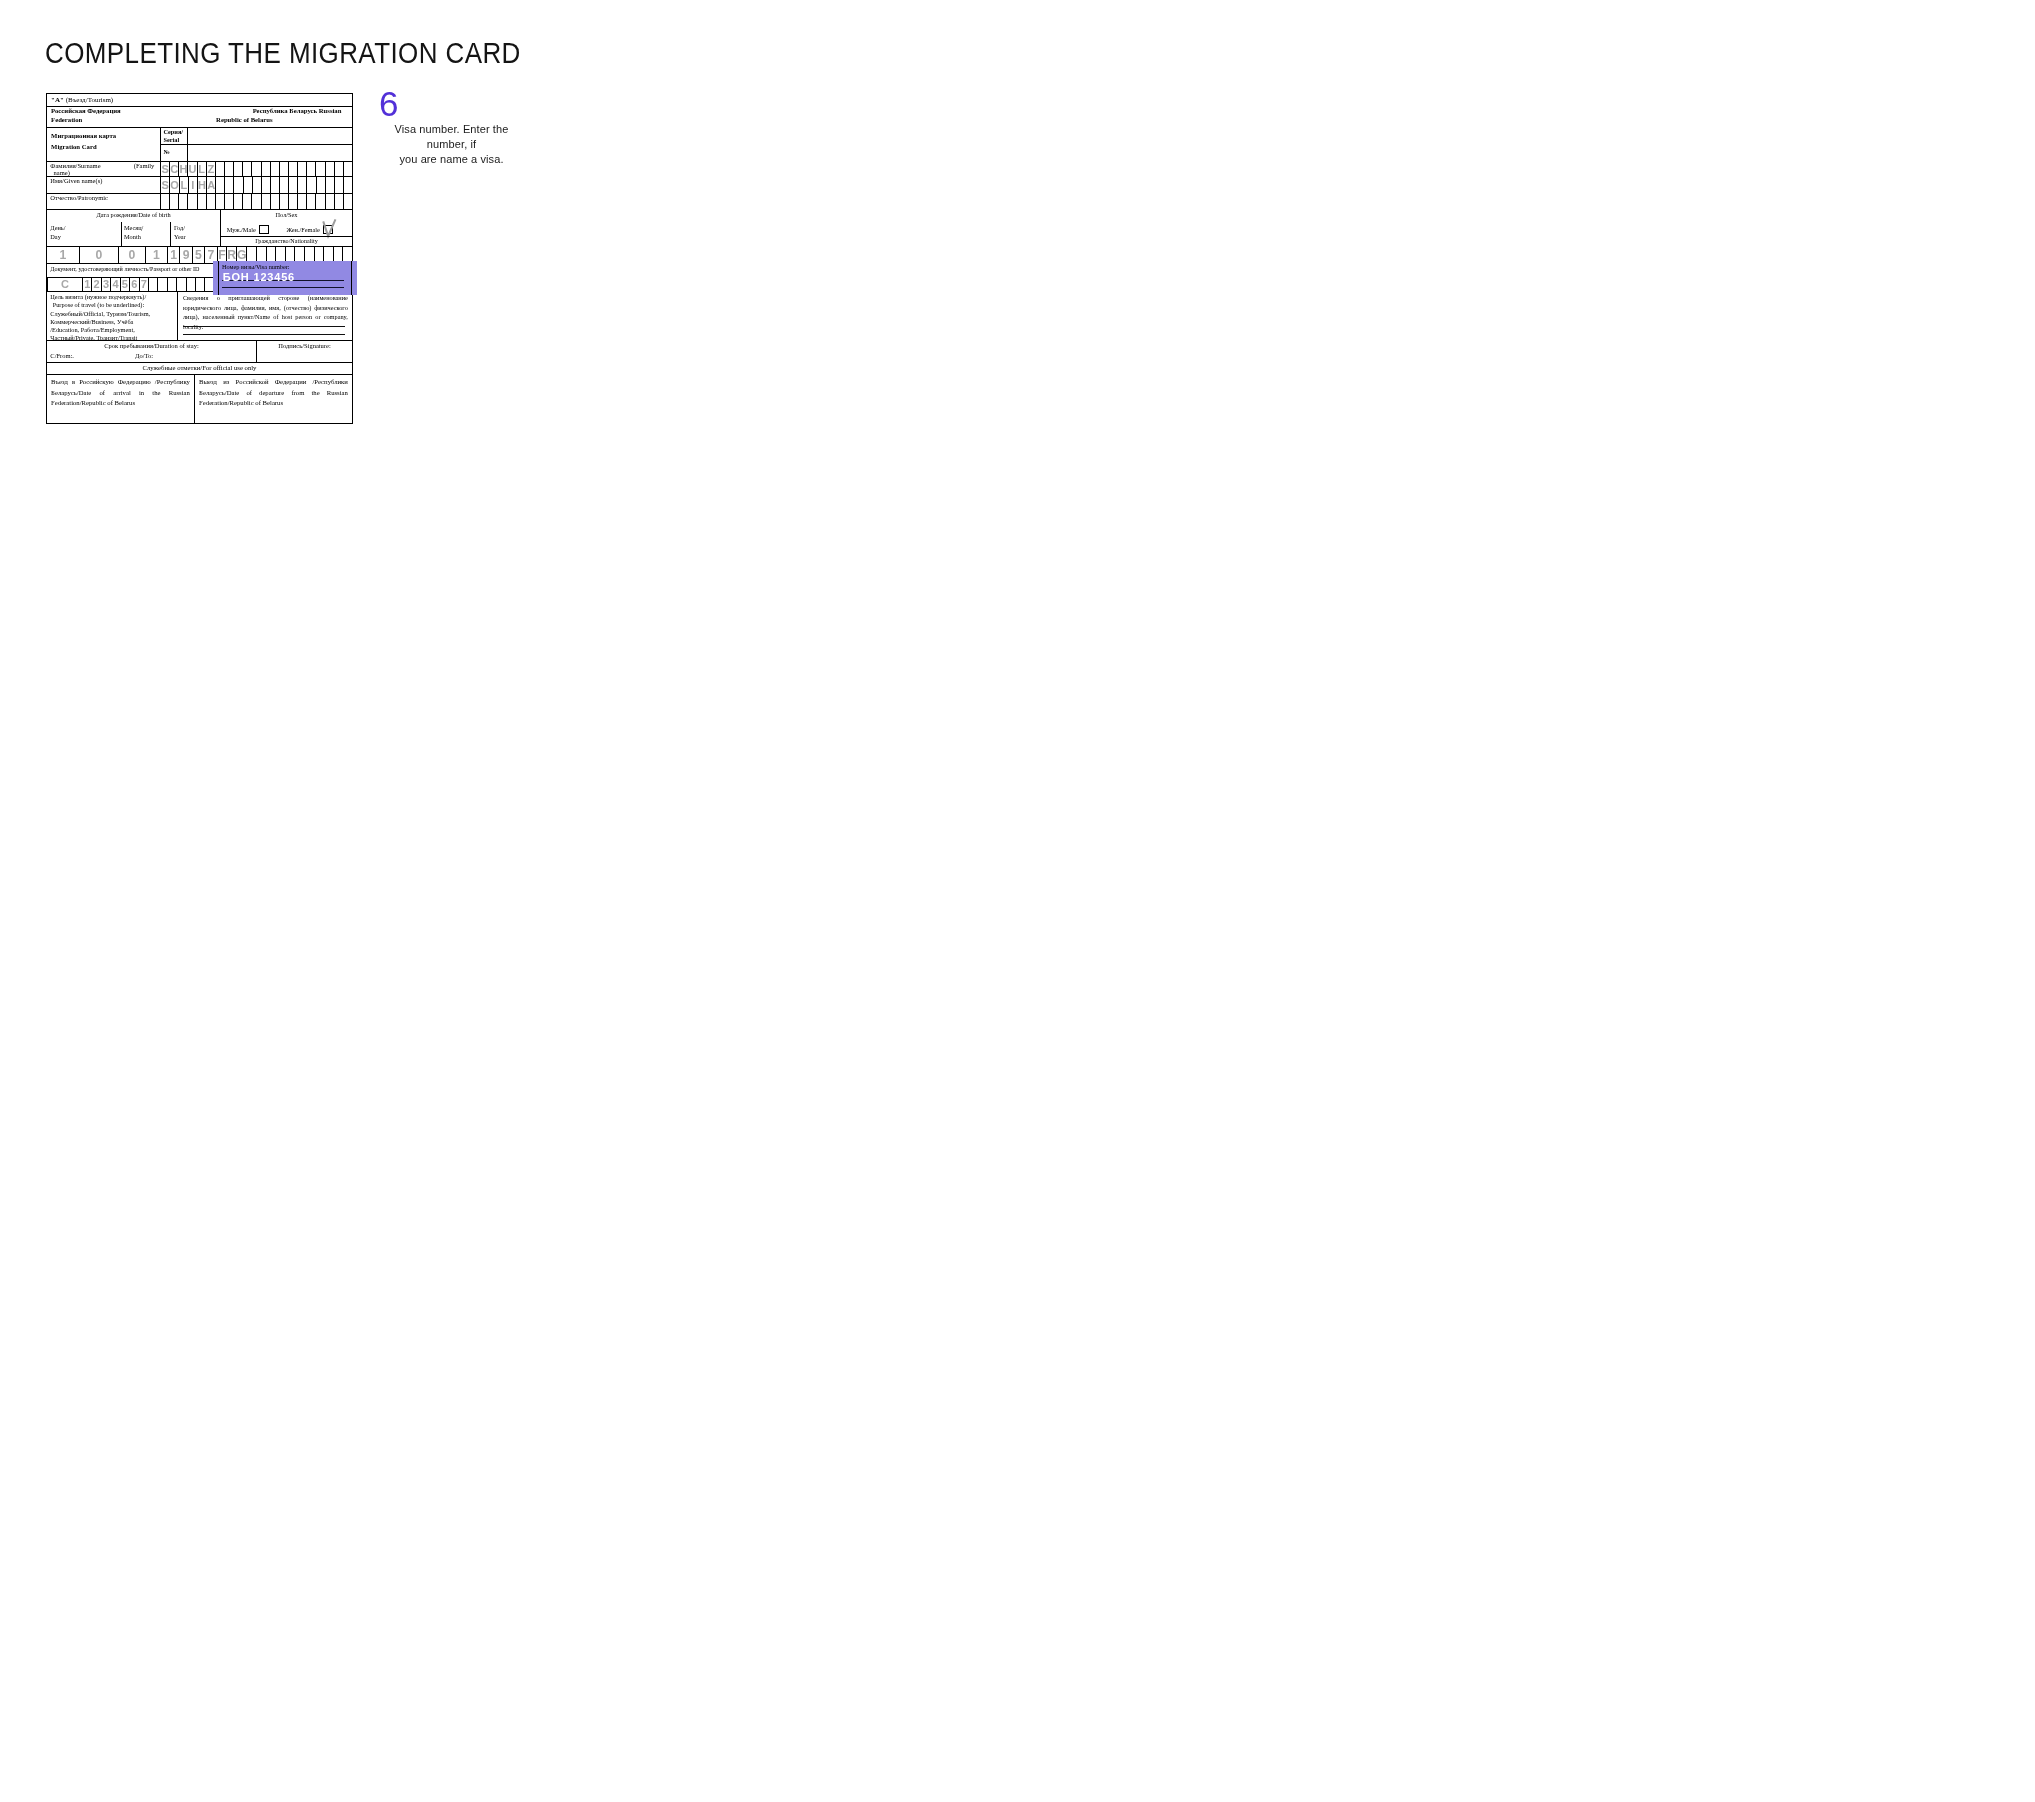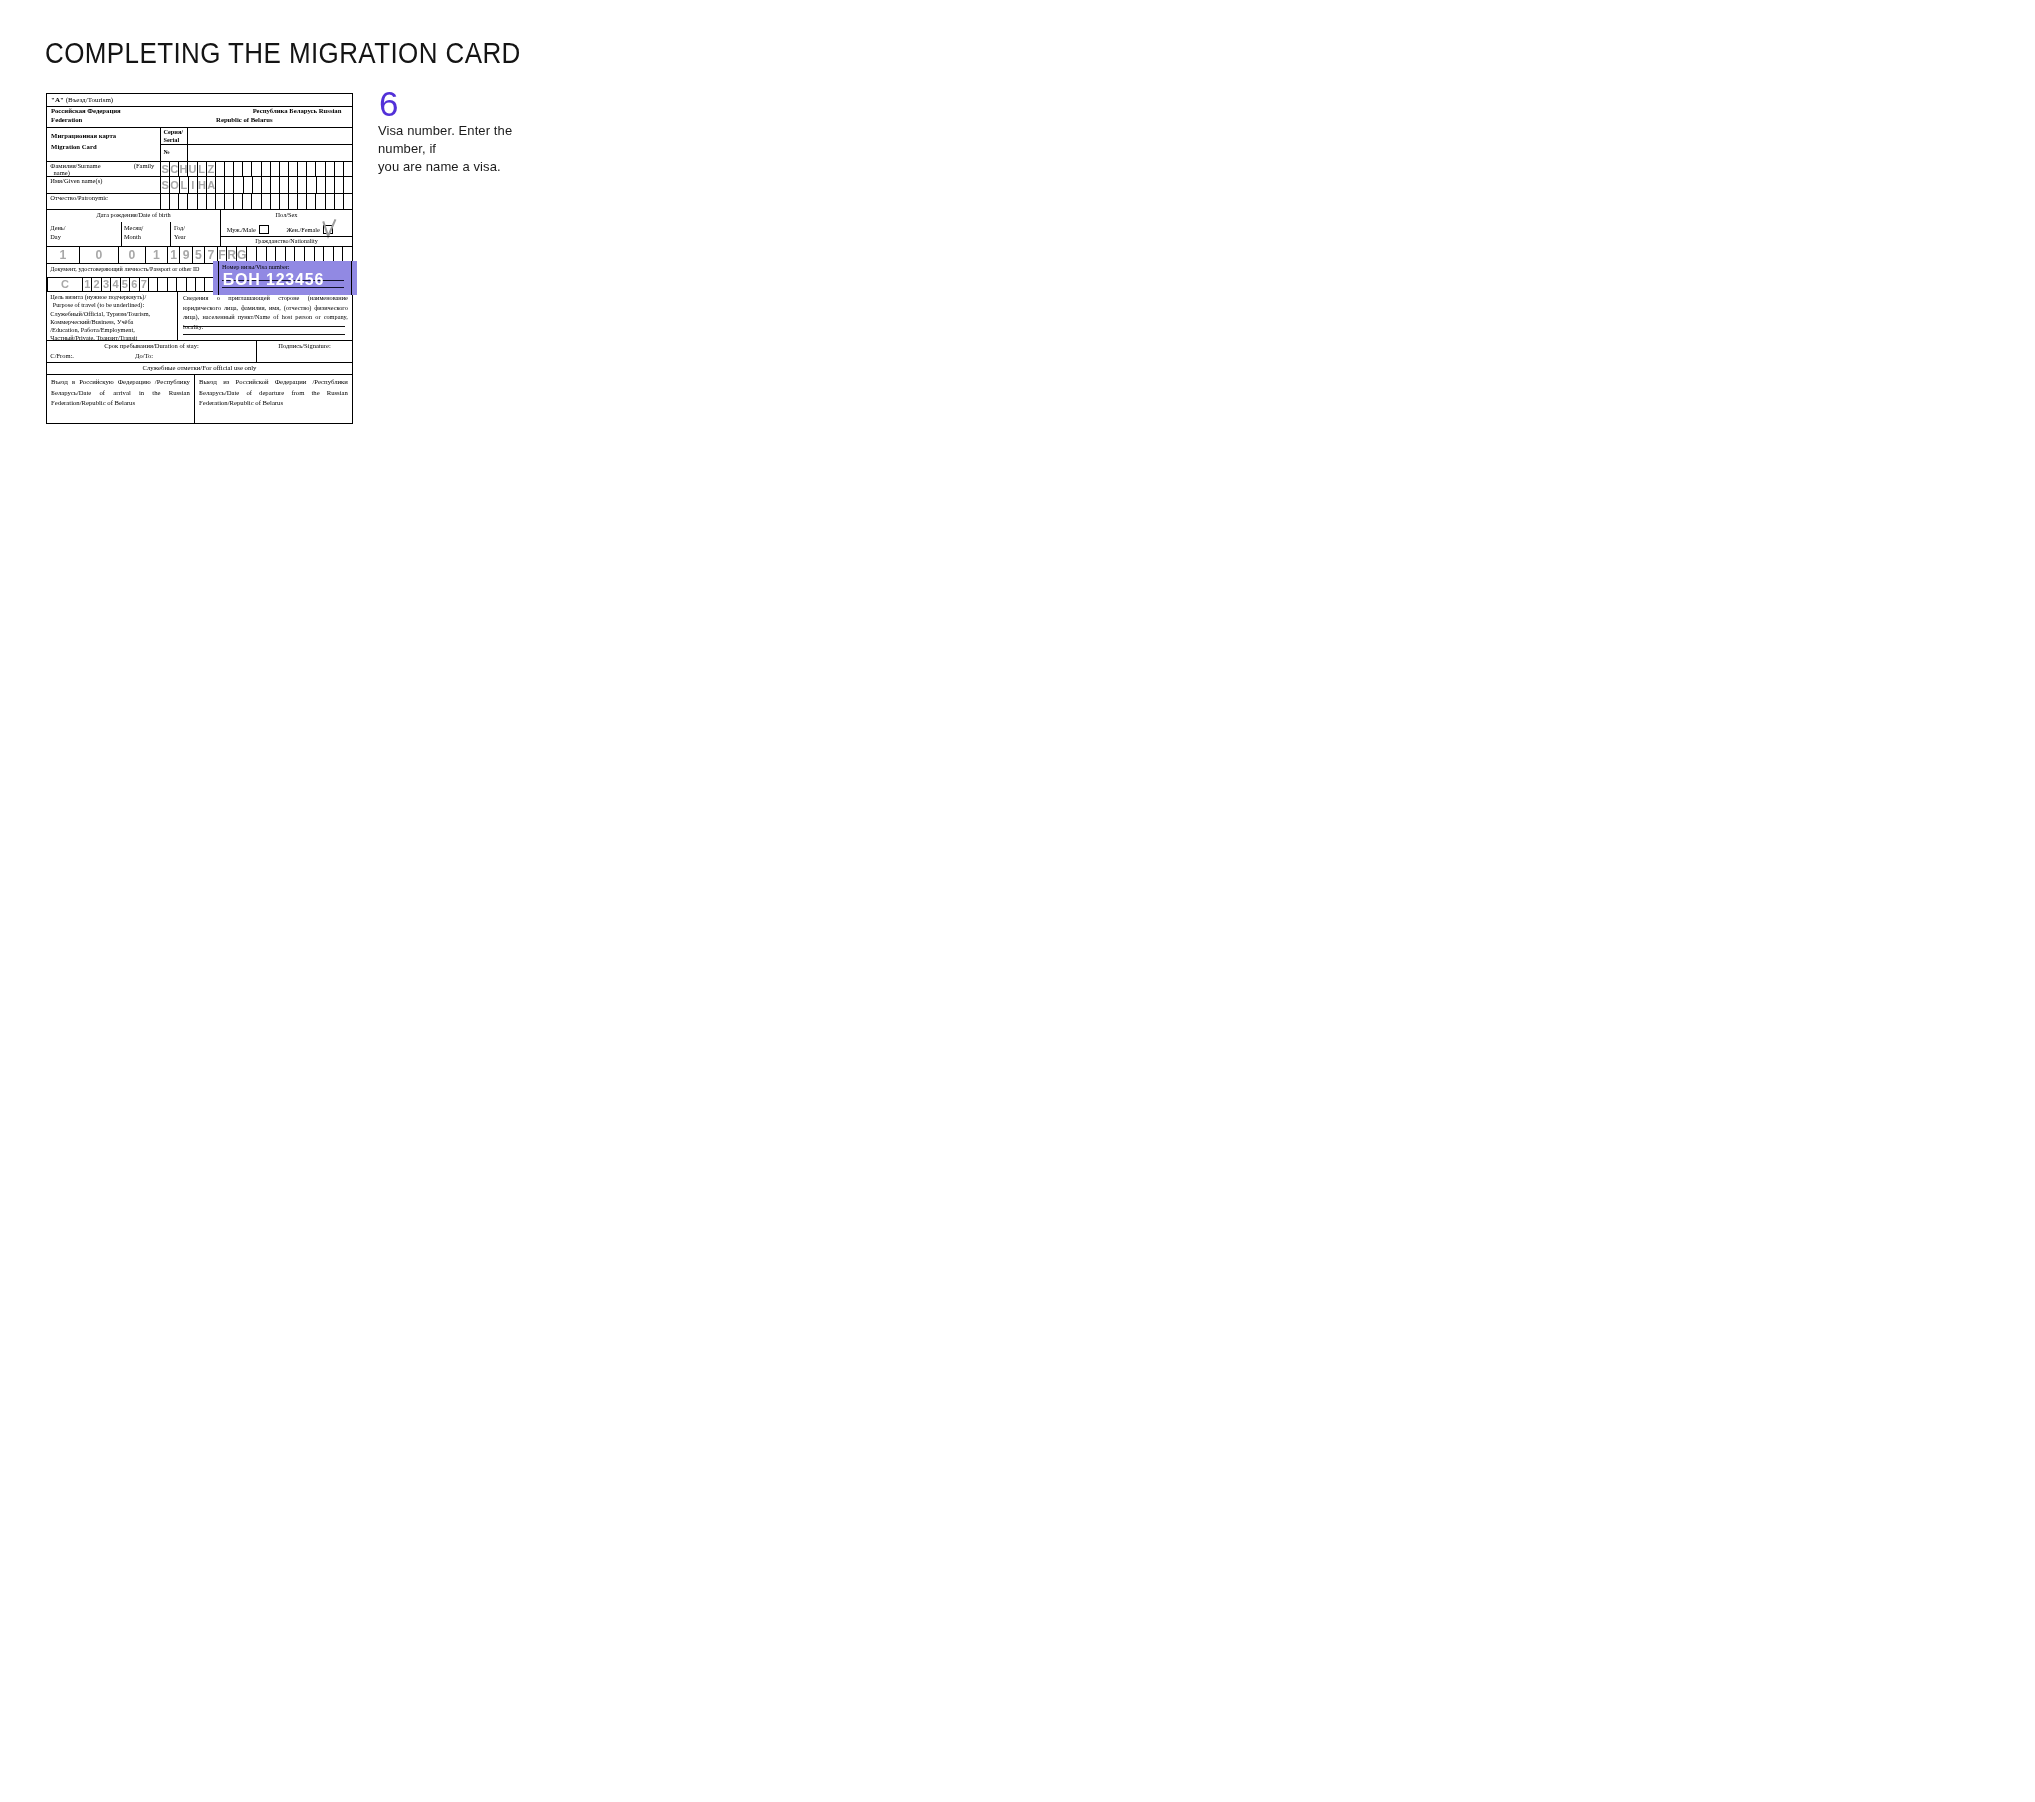--- a/index.html
+++ b/index.html
@@ -134,33 +134,33 @@
   .purple .vl.left{left:5.3px;}
   .purple .vl.right{left:138px;width:1.2px;}
   .visa-label{position:absolute;left:9px;top:1.6px;font-size:6.3px;color:#000;z-index:2;}
   .visa-lines{position:absolute;left:9px;top:0;width:122px;height:100%;z-index:1;}
   .visa-lines .ln{position:absolute;left:0;width:122px;height:0.8px;background:#10102a;}
   .visa-lines .ln.a{top:19px;}
   .visa-lines .ln.b{top:26px;}
   .visa-value{
     position:absolute;left:9.8px;top:9px;z-index:3;
     font-family:"Liberation Sans","DejaVu Sans",sans-serif;font-weight:700;
-    font-size:16px;color:#fff;letter-spacing:0.8px;white-space:nowrap;transform:scaleY(1.05);transform-origin:left top;
+    font-size:11px;color:#fff;letter-spacing:0.8px;white-space:nowrap;transform:scaleY(1.05);transform-origin:left top;
   }
 
   
   .step-number{
     position:absolute;left:379px;top:86px;
     font-family:"Liberation Sans","DejaVu Sans",sans-serif;
     font-weight:300;font-size:35px;color:var(--accent);line-height:1;
   }
   .note{
     position:absolute;left:378px;top:122px;width:147px;
     font-family:"Liberation Sans","DejaVu Sans",sans-serif;
-    font-size:13px;font-weight:500;color:#1b1b1b;line-height:1.38;letter-spacing:0.1px;
+    font-size:11px;font-weight:500;color:#1b1b1b;line-height:1.38;letter-spacing:0.1px;text-align:center;
   }
 </style>
 </head>
 <body>
 
 <div class="page">
 
   <h1 class="title">COMPLETING THE MIGRATION CARD</h1>
 
   <div class="form">

